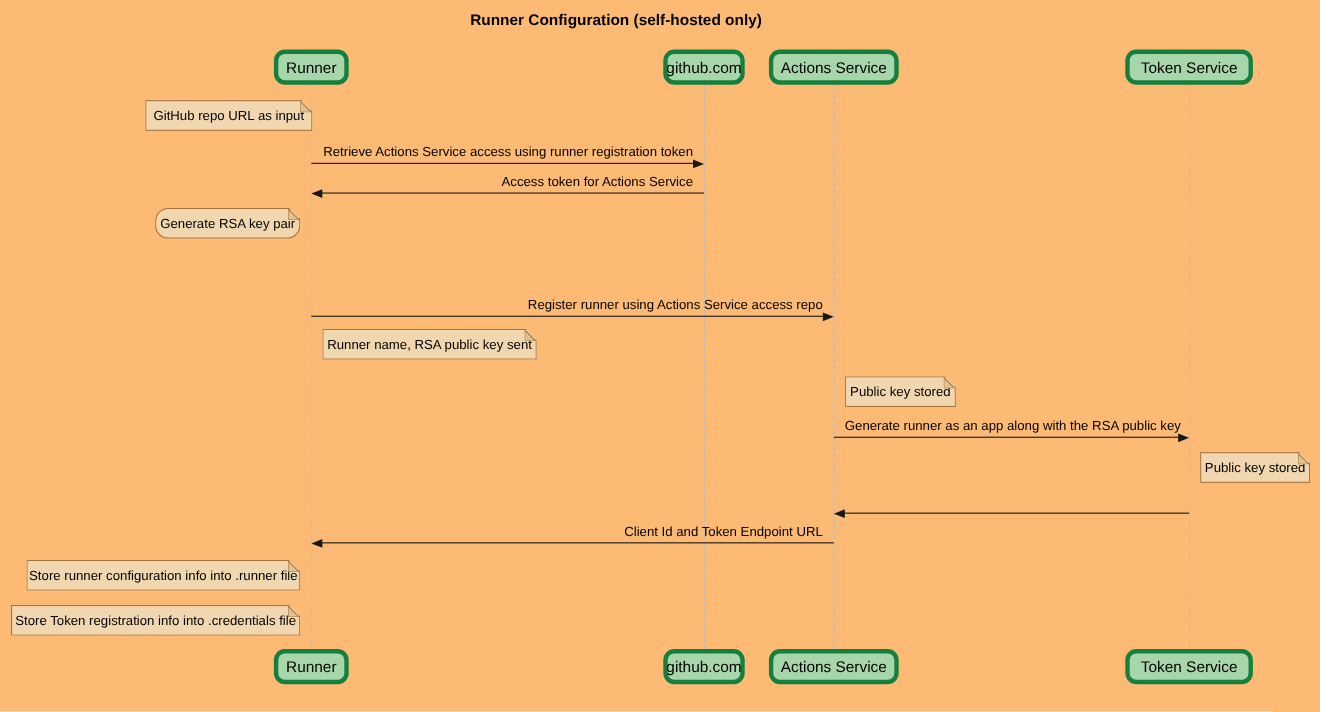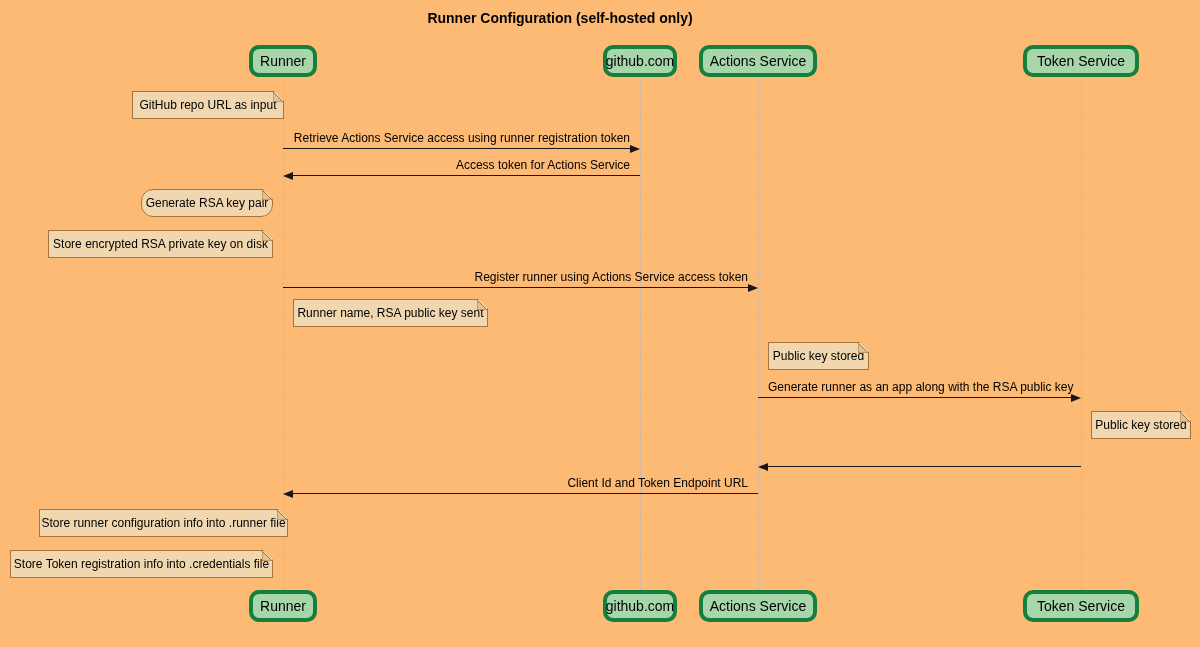--- a/index.html
+++ b/index.html
@@ -119,28 +119,22 @@
   <div class="msg-line" style="left:292px; top:175px; width:348px;"></div>
   <div class="arrow-l" style="left:283px; top:171.5px;"></div>
 
   <div class="note" style="left:141px; top:189px; width:132px;border-radius:12px;">
     <span>Generate RSA key pair</span>
     <svg class="fold" viewBox="0 0 10 10">
         <path d="M0 0 L10 10 L0 10 Z" fill="#e2c291" stroke="#a9743c" stroke-width="1"></path>
       </svg>
   </div>
 
-  <div class="note" style="left:48px; top:230px; width:225px;">
-    <span>Store encrypted RSA private key on disk</span>
-    <svg class="fold" viewBox="0 0 10 10">
-        <path d="M0 0 L10 10 L0 10 Z" fill="#e2c291" stroke="#a9743c" stroke-width="1"></path>
-      </svg>
-  </div>
 
-  <div class="msg-label" style="left:293px; top:270px; width:455px;">Register runner using Actions Service access token</div>
+  <div class="msg-label" style="left:293px; top:270px; width:455px;">Register runner using Actions Service access repo</div>
   <div class="msg-line" style="left:283px; top:287px; width:465px;"></div>
   <div class="arrow-r" style="left:748px; top:283.5px;"></div>
 
   <div class="note" style="left:293px; top:299px; width:195px;">
     <span>Runner name, RSA public key sent</span>
     <svg class="fold" viewBox="0 0 10 10">
         <path d="M0 0 L10 10 L0 10 Z" fill="#e2c291" stroke="#a9743c" stroke-width="1"></path>
       </svg>
   </div>
 
@@ -162,21 +156,21 @@
       </svg>
   </div>
 
   <div class="msg-line" style="left:767px; top:466px; width:314px;"></div>
   <div class="arrow-l" style="left:758px; top:462.5px;"></div>
 
   <div class="msg-label" style="left:293px; top:476px; width:455px;">Client Id and Token Endpoint URL</div>
   <div class="msg-line" style="left:292px; top:493px; width:466px;"></div>
   <div class="arrow-l" style="left:283px; top:489.5px;"></div>
 
-  <div class="note" style="left:39px; top:509px; width:249px;">
+  <div class="note" style="left:24px; top:509px; width:249px;">
     <span>Store runner configuration info into .runner file</span>
     <svg class="fold" viewBox="0 0 10 10">
         <path d="M0 0 L10 10 L0 10 Z" fill="#e2c291" stroke="#a9743c" stroke-width="1"></path>
       </svg>
   </div>
 
   <div class="note" style="left:10px; top:550px; width:263px;">
     <span>Store Token registration info into .credentials file</span>
     <svg class="fold" viewBox="0 0 10 10">
         <path d="M0 0 L10 10 L0 10 Z" fill="#e2c291" stroke="#a9743c" stroke-width="1"></path>

